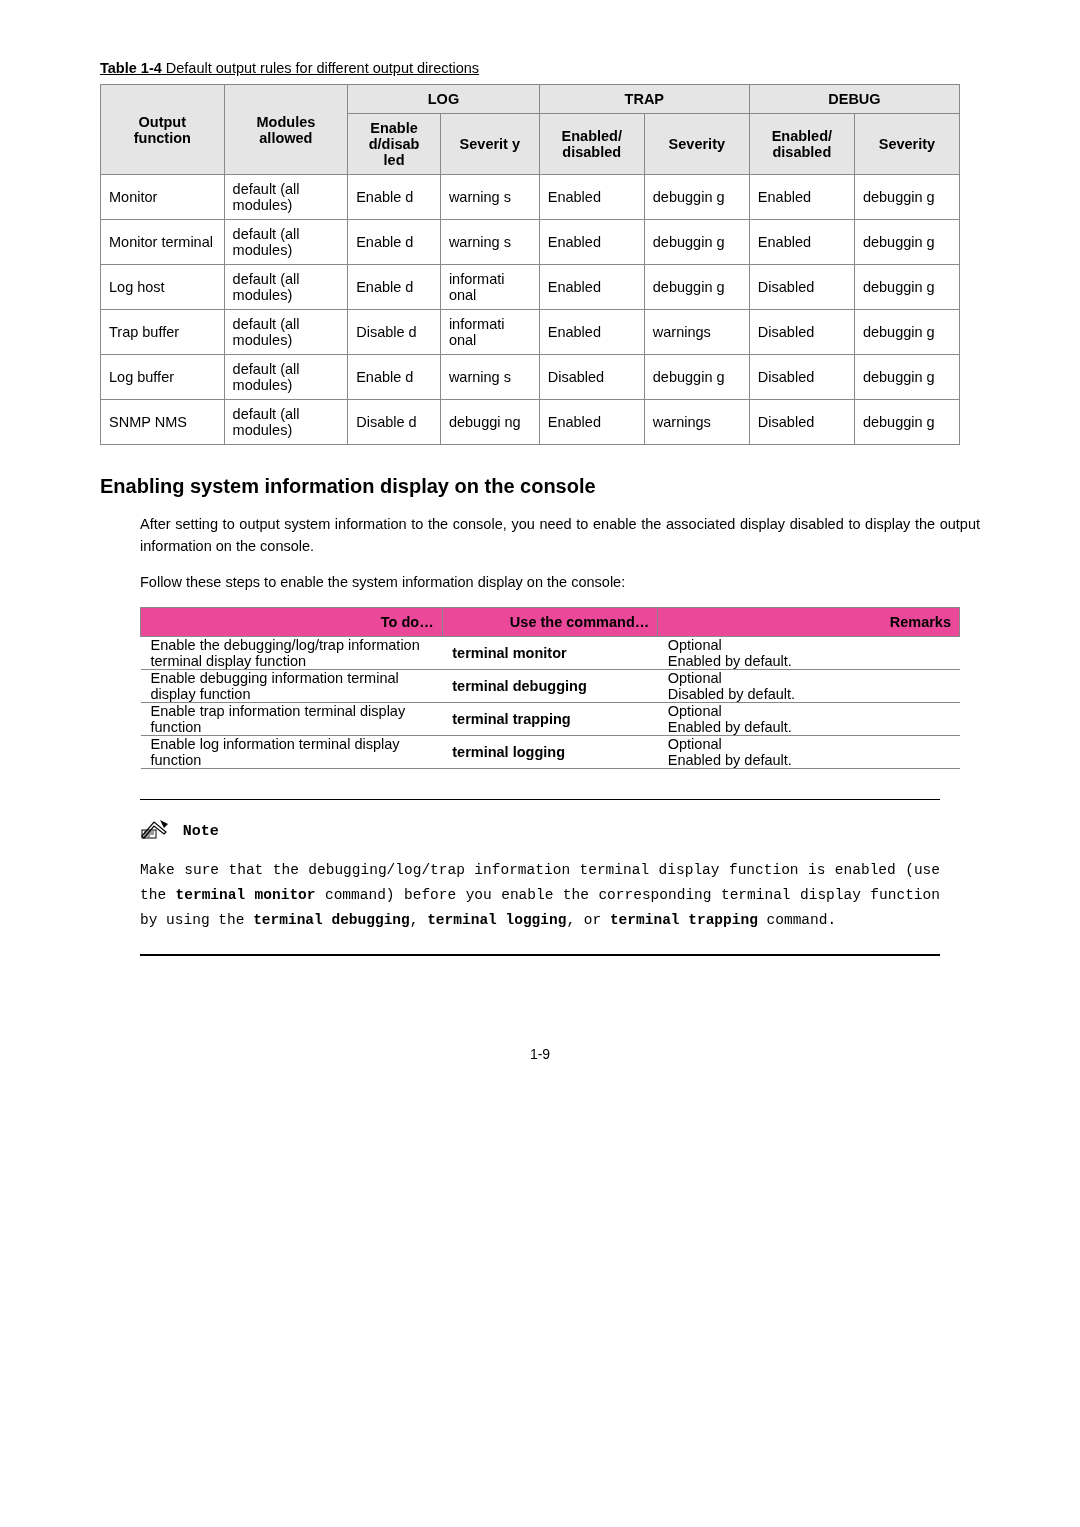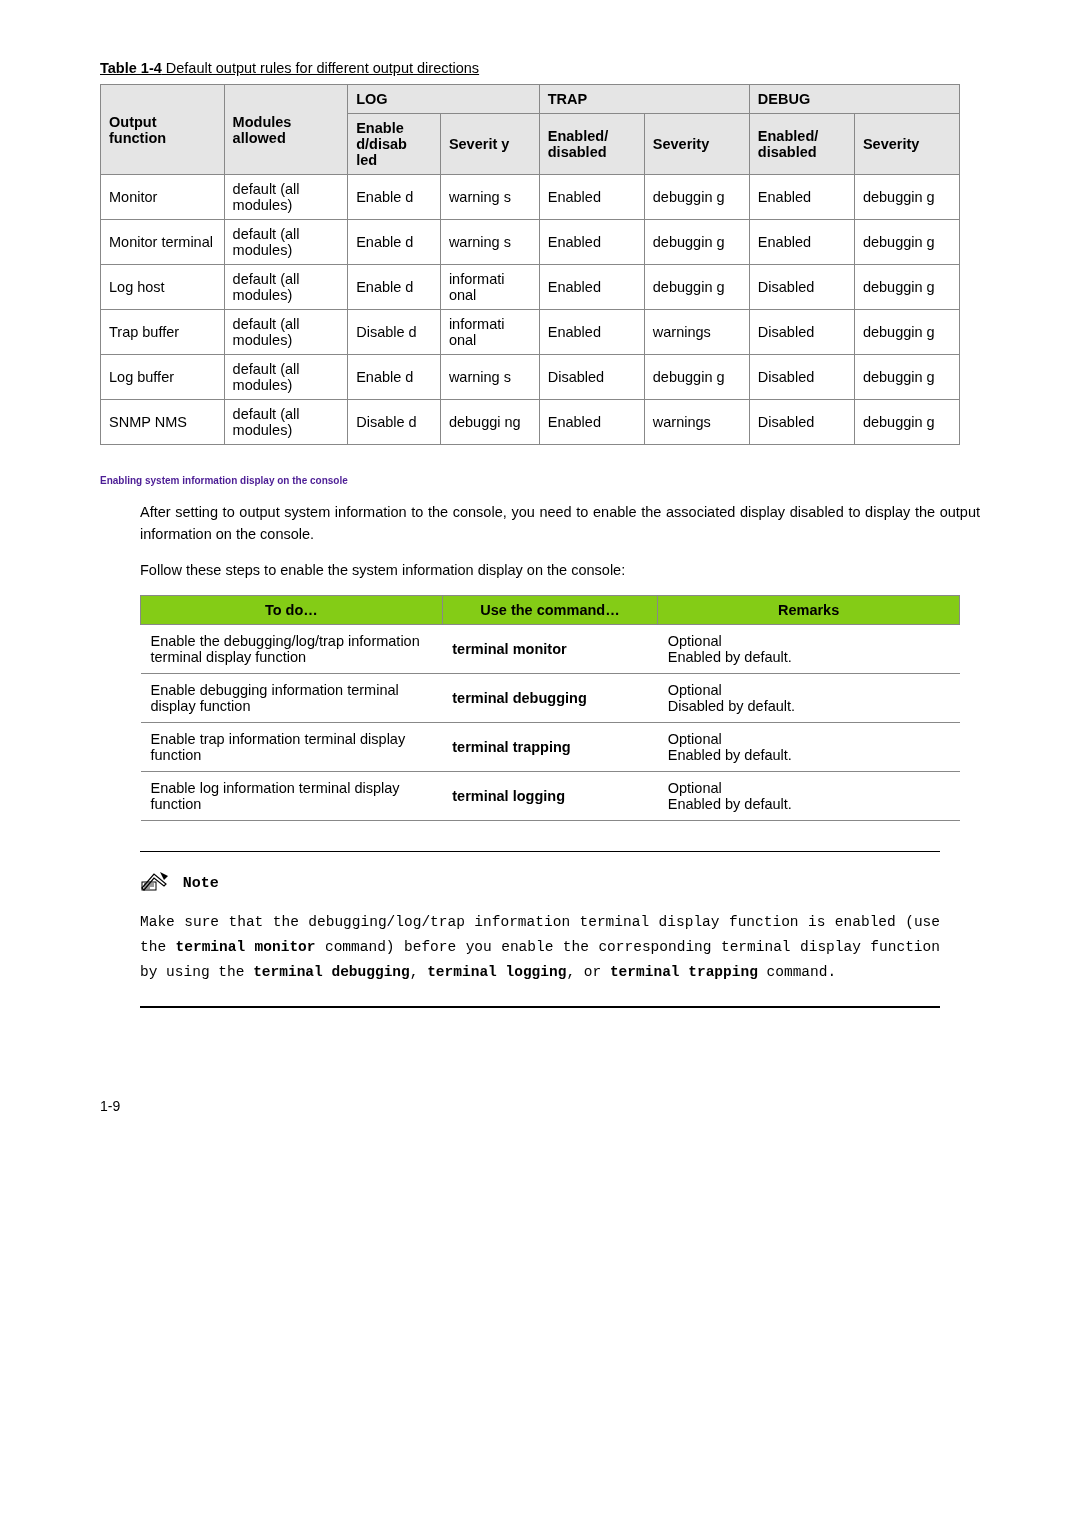--- a/index.html
+++ b/index.html
@@ -27,47 +27,48 @@
   th, td {
     border: 1px solid #888;
     padding: 6px 8px;
     text-align: left;
     vertical-align: middle;
     word-break: break-word;
   }
   th {
     background: #e5e5e5;
     font-weight: bold;
+    text-align: center;
   }
   .section-heading {
-    color: #4c1d95;
-    font-weight: bold;
-    font-size: 10px;
+    color: #000000;
+    font-weight: bold;
+    font-size: 20px;
     margin-top: 12px;
     margin-bottom: 16px;
   }
   .para {
     margin: 0 0 14px 40px;
     line-height: 1.5;
     text-align: justify;
   }
   .steps-table {
     width: 820px;
     margin-left: 40px;
   }
   .steps-table th {
-    background: #84cc16;
-    text-align: center;
+    background: #ec4899;
+    text-align: right;
   }
   .steps-table td {
     border-left: none;
     border-right: none;
     border-top: 1px solid #888;
     border-bottom: 1px solid #888;
-    padding: 8px 10px;
+    padding: 0 10px;
   }
   .steps-table td.mid { font-weight: bold; }
   .steps-table th { border: 1px solid #888; }
   .note-box {
     margin: 30px 40px 0 40px;
     border-top: 1px solid #000;
     border-bottom: 2px solid #000;
     padding: 18px 0 22px 0;
     font-family: Liberation Mono, monospace;
   }
@@ -80,20 +81,21 @@
     font-size: 15px;
     vertical-align: middle;
     margin-left: 4px;
   }
   .note-text {
     margin-top: 14px;
     line-height: 1.7;
     text-align: justify;
   }
   .page-number {
+    text-align: center;
     margin-top: 90px;
     font-size: 14px;
   }
 </style>
 </head>
 <body>
 
 <div class="table-caption">
   <span>Table 1-4</span><span class="normal"> Default output rules for different output directions</span>
 </div>

